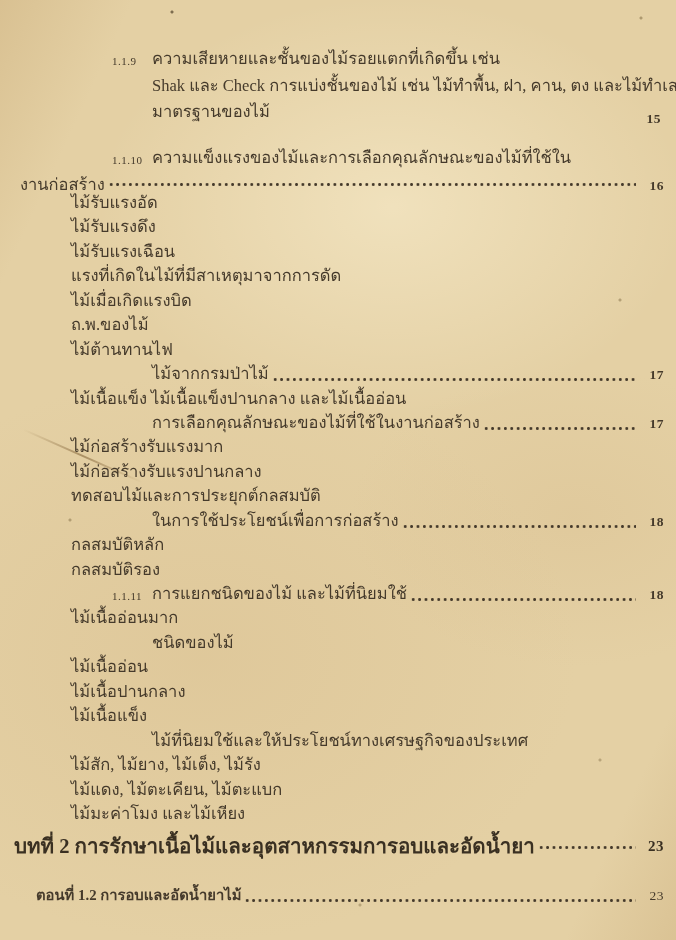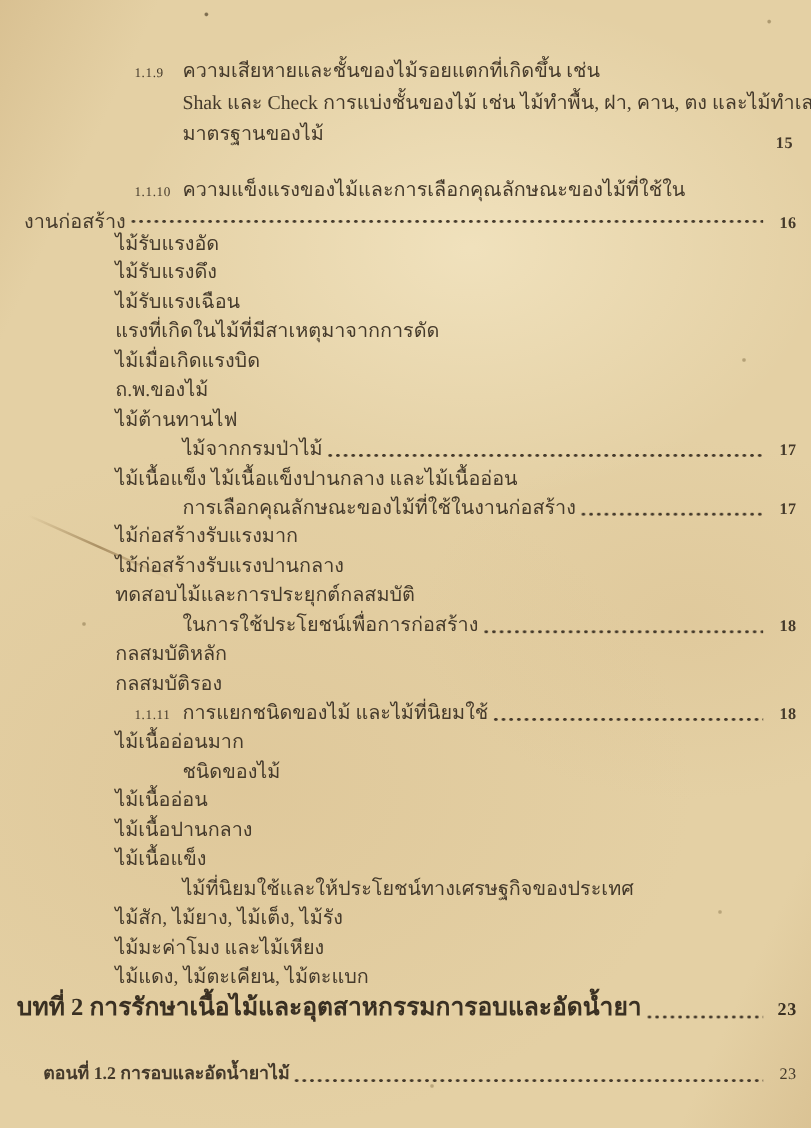--- a/index.html
+++ b/index.html
@@ -37,37 +37,37 @@
   #toc{position:absolute;left:0;top:0;right:0;padding-top:48px;}
   .row{
     position:relative;display:flex;align-items:baseline;
     height:24.45px;line-height:22px;font-size:16.5px;
     padding-right:12px;white-space:nowrap;
   }
   #toc .row:nth-child(-n+3){height:26.5px;}
   #toc .row:nth-child(5){height:27px;margin-top:20px;}
   #toc .row:nth-child(6){height:18px;padding-left:20px;}
   .k-section,.k-cont{padding-left:152px;}
-  .k-item{padding-left:96px;}
+  .k-item{padding-left:71px;}
   .num{
     position:absolute;left:112px;top:2px;
     font-size:11px;letter-spacing:.5px;line-height:22px;
   }
   .leader{
     flex:1 1 auto;height:7px;align-self:flex-end;
     margin:0 4px 4.5px 3px;
     background-image:radial-gradient(circle, var(--ink,#4a4034) 1.25px, transparent 1.55px);
     background-size:6.4px 7px;background-repeat:repeat-x;background-position:left bottom;
     min-width:20px;
   }
   .pg{font-size:13.5px;min-width:24px;text-align:right;letter-spacing:.5px;font-weight:bold;}
   .k-pageonly{justify-content:flex-end;height:19px;margin-top:-19.5px;padding-right:15px;}
   .k-chapter{
     padding-left:14px;height:33px;font-size:20.5px;font-weight:bold;
-    line-height:27px;color:#3a3022;
+    line-height:27px;color:#3a3022;align-items:flex-end;
   }
   .k-chapter .leader{margin-bottom:9px;}
   .k-chapter .pg{font-size:15px;font-weight:bold;}
   .k-chapter_sub{padding-left:36px;font-size:14.8px;font-weight:bold;height:24px;margin-top:24px;}
   .k-chapter_sub .pg{font-weight:normal;}
 </style>
 </head>
 <body>
 
 <div class="page">
@@ -223,26 +223,26 @@
     <span class="txt">ไม้ที่นิยมใช้และให้ประโยชน์ทางเศรษฐกิจของประเทศ</span>
 
   </div>
       <div class="row k-item">
 
     <span class="txt">ไม้สัก, ไม้ยาง, ไม้เต็ง, ไม้รัง</span>
 
   </div>
       <div class="row k-item">
 
+    <span class="txt">ไม้แดง, ไม้ตะเคียน, ไม้ตะแบก</span>
+
+  </div>
+      <div class="row k-item">
+
     <span class="txt">ไม้มะค่าโมง และไม้เหียง</span>
-
-  </div>
-      <div class="row k-item">
-
-    <span class="txt">ไม้แดง, ไม้ตะเคียน, ไม้ตะแบก</span>
 
   </div>
       <div class="row k-chapter">
 
     <span class="txt">บทที่ 2 การรักษาเนื้อไม้และอุตสาหกรรมการอบและอัดน้ำยา</span>
     <span class="leader"></span>
     <span class="pg">23</span>
   </div>
       <div class="row k-chapter_sub">
 

